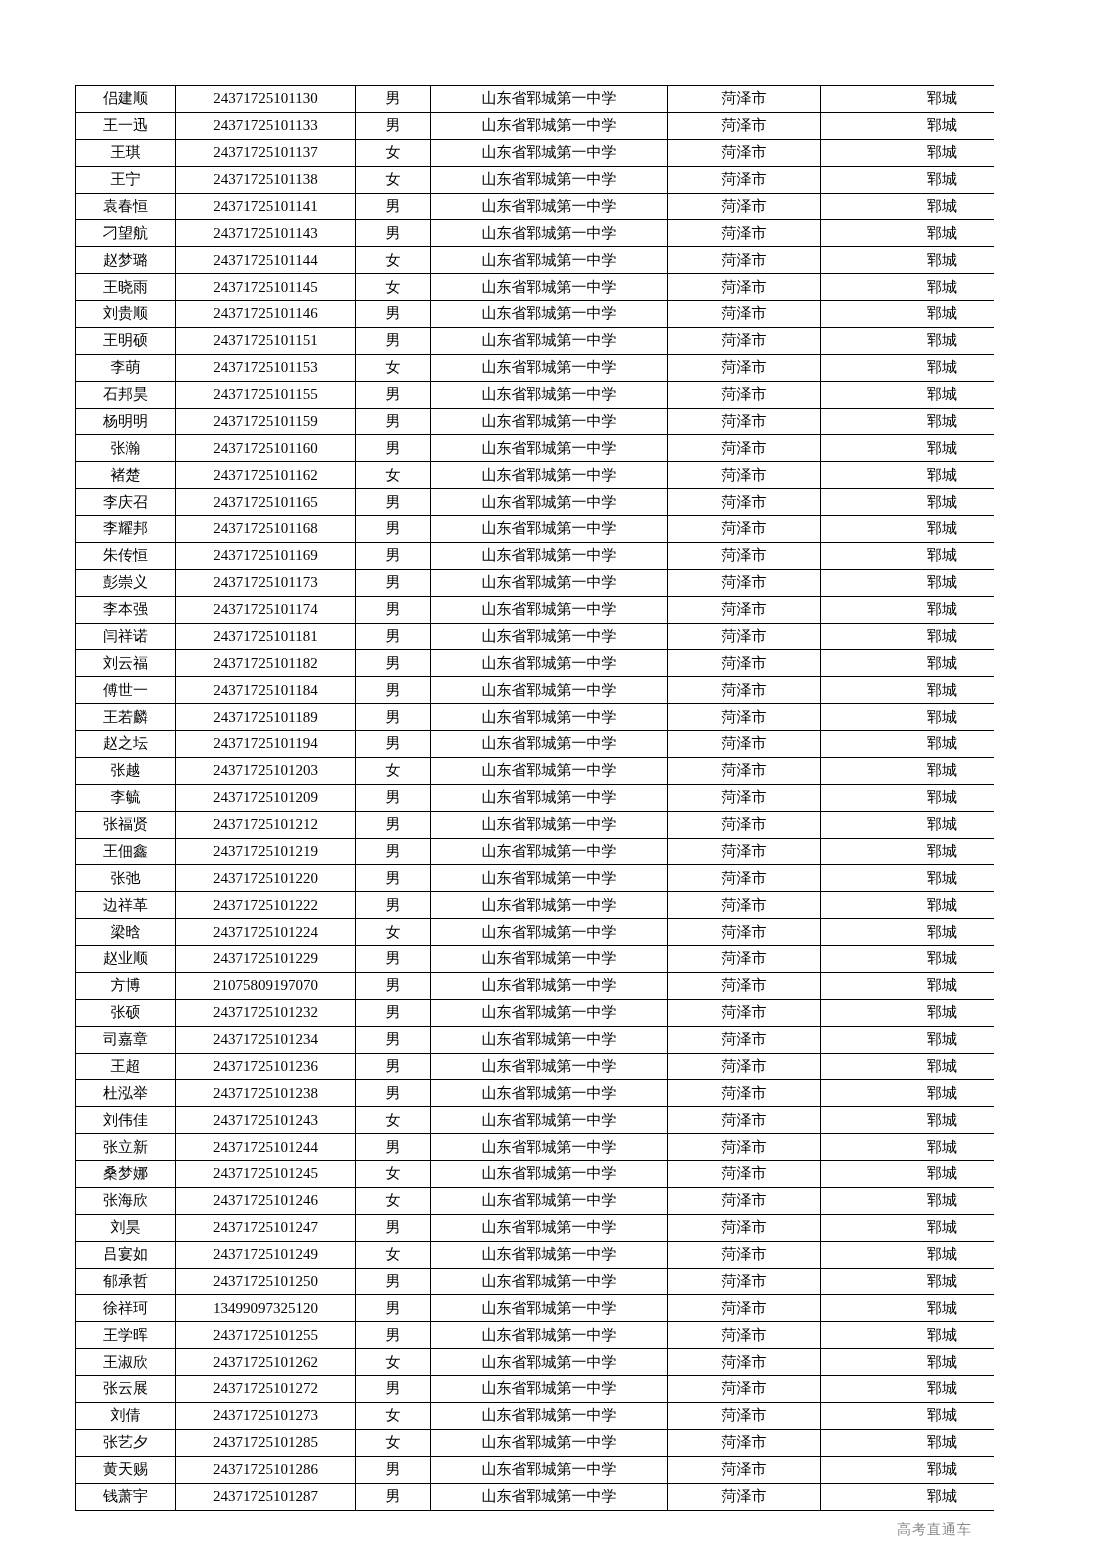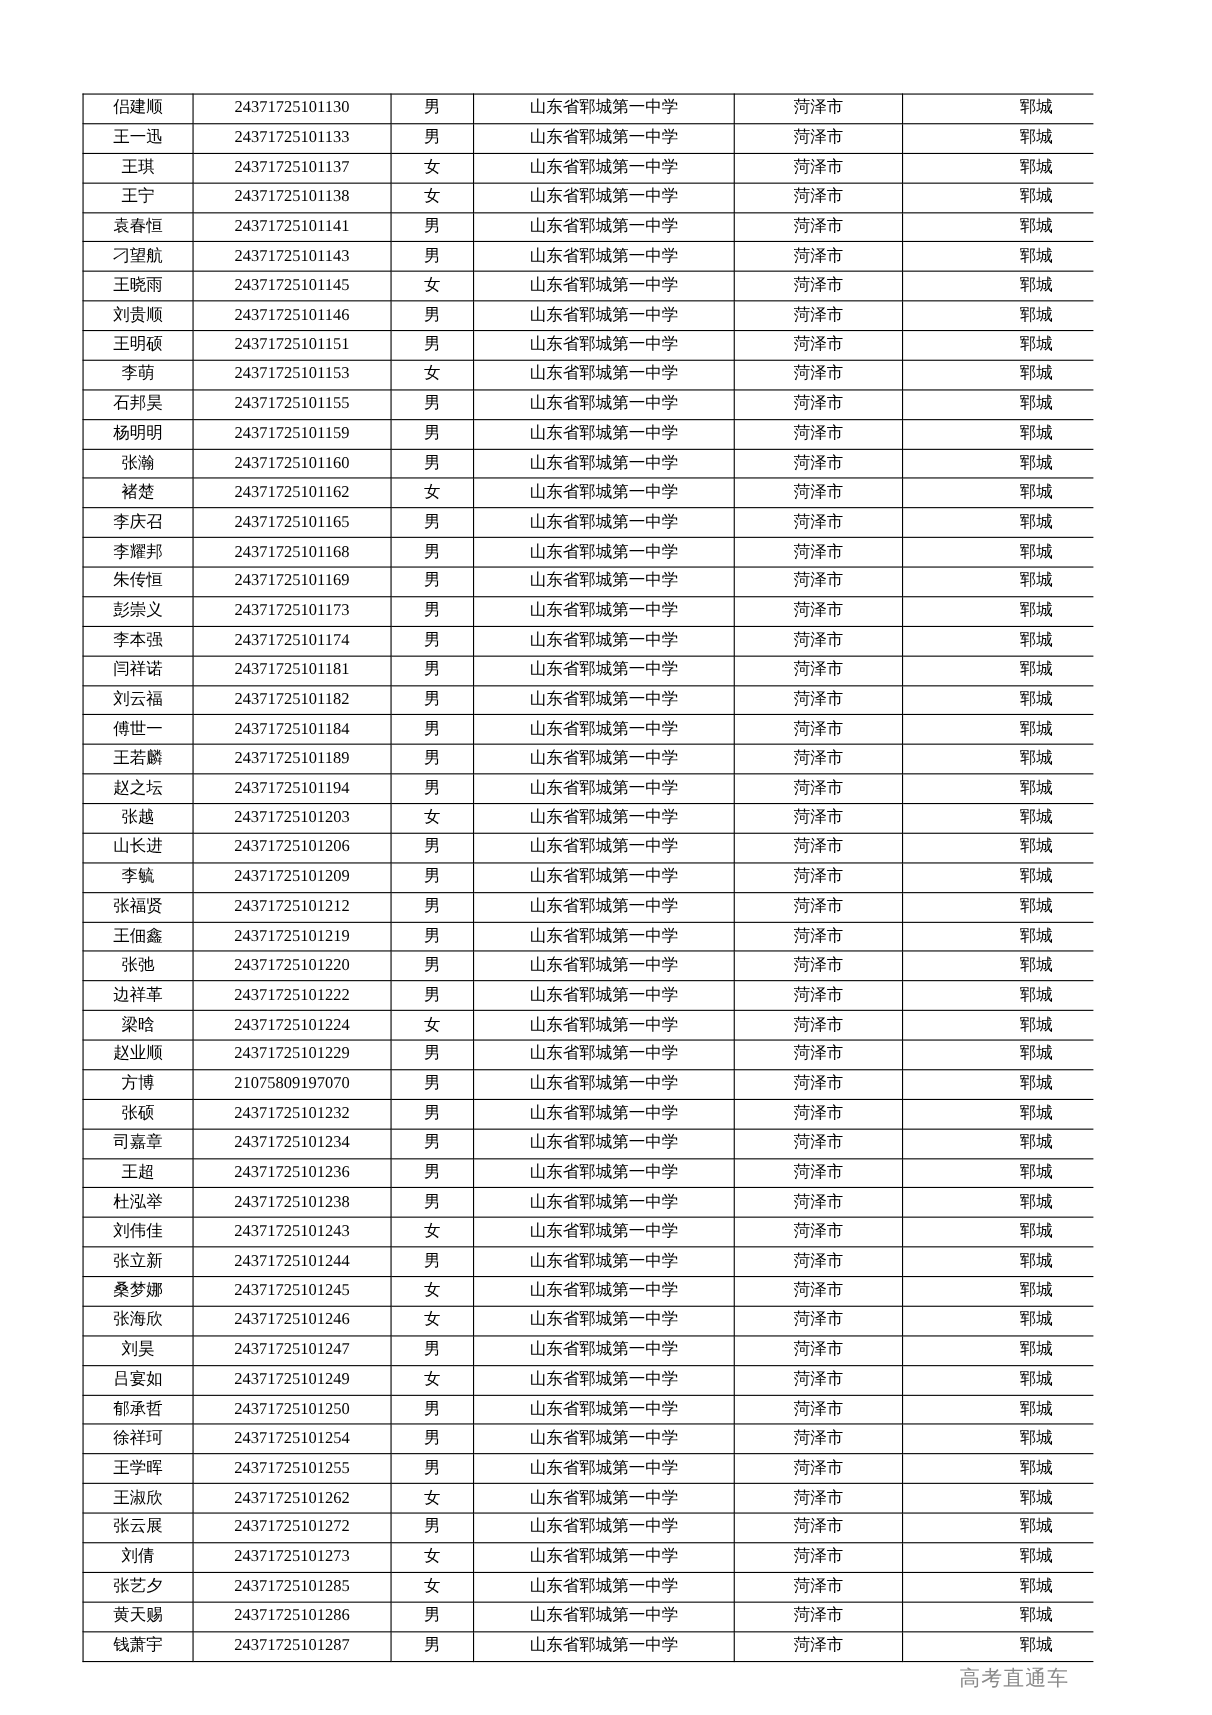--- a/index.html
+++ b/index.html
@@ -32,21 +32,21 @@
     color: #000000;
     padding: 0 2px;
     white-space: nowrap;
     overflow: hidden;
     line-height: 1;
   }
   .watermark {
     position: absolute;
     right: 22px;
     bottom: 20px;
-    font-size: 19px;
+    font-size: 14px;
     color: #8a8a8a;
     font-family: "Liberation Sans", sans-serif;
     letter-spacing: 1px;
   }
 </style>
 </head>
 <body>
 
 <div class="page">
 
@@ -102,20 +102,28 @@
   </tr>
         <tr>
     <td>刁望航</td>
     <td>24371725101143</td>
     <td>男</td>
     <td>山东省郓城第一中学</td>
     <td>菏泽市</td>
     <td>郓城</td>
   </tr>
         <tr>
+    <td>赵梦璐</td>
+    <td>24371725101144</td>
+    <td>女</td>
+    <td>山东省郓城第一中学</td>
+    <td>菏泽市</td>
+    <td>郓城</td>
+  </tr>
+        <tr>
     <td>王晓雨</td>
     <td>24371725101145</td>
     <td>女</td>
     <td>山东省郓城第一中学</td>
     <td>菏泽市</td>
     <td>郓城</td>
   </tr>
         <tr>
     <td>刘贵顺</td>
     <td>24371725101146</td>
@@ -254,28 +262,20 @@
   </tr>
         <tr>
     <td>张越</td>
     <td>24371725101203</td>
     <td>女</td>
     <td>山东省郓城第一中学</td>
     <td>菏泽市</td>
     <td>郓城</td>
   </tr>
         <tr>
-    <td>山长进</td>
-    <td>24371725101206</td>
-    <td>男</td>
-    <td>山东省郓城第一中学</td>
-    <td>菏泽市</td>
-    <td>郓城</td>
-  </tr>
-        <tr>
     <td>李毓</td>
     <td>24371725101209</td>
     <td>男</td>
     <td>山东省郓城第一中学</td>
     <td>菏泽市</td>
     <td>郓城</td>
   </tr>
         <tr>
     <td>张福贤</td>
     <td>24371725101212</td>
@@ -415,21 +415,21 @@
         <tr>
     <td>郁承哲</td>
     <td>24371725101250</td>
     <td>男</td>
     <td>山东省郓城第一中学</td>
     <td>菏泽市</td>
     <td>郓城</td>
   </tr>
         <tr>
     <td>徐祥珂</td>
-    <td>24371725101254</td>
+    <td>13499097325120</td>
     <td>男</td>
     <td>山东省郓城第一中学</td>
     <td>菏泽市</td>
     <td>郓城</td>
   </tr>
         <tr>
     <td>王学晖</td>
     <td>24371725101255</td>
     <td>男</td>
     <td>山东省郓城第一中学</td>

